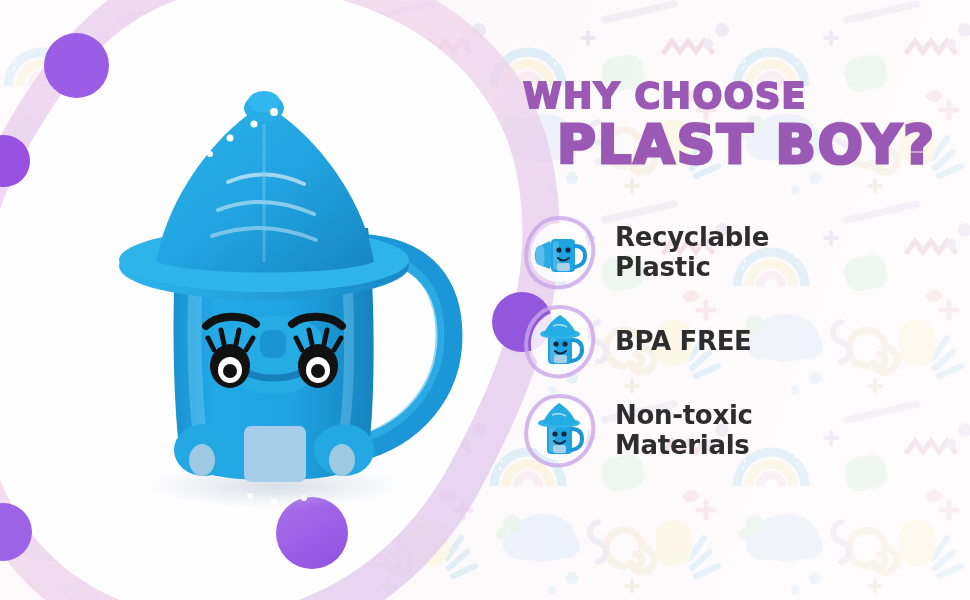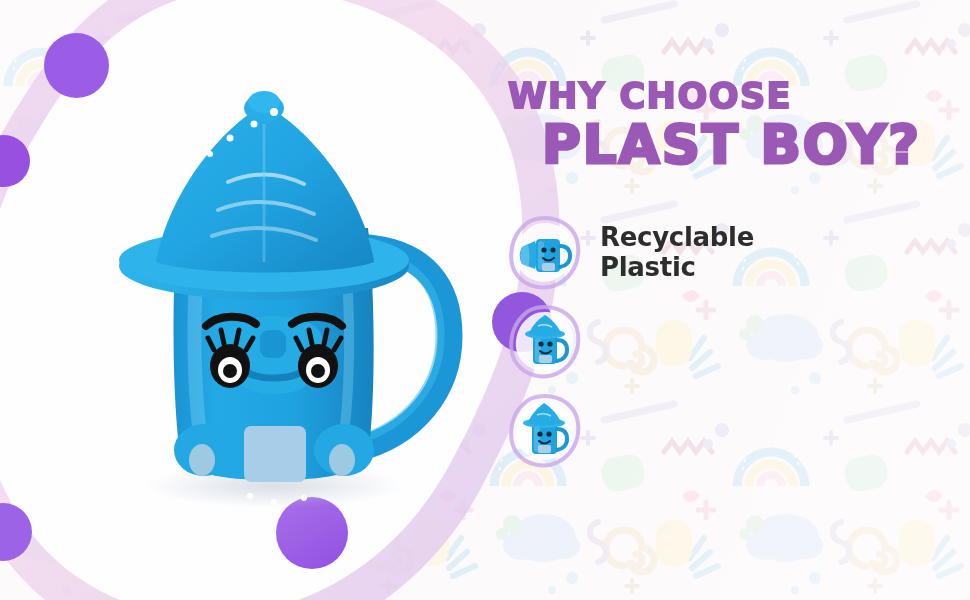--- a/index.html
+++ b/index.html
@@ -32,21 +32,21 @@
   .dot-4{left:276px;top:497px;width:72px;height:72px;
          background:linear-gradient(150deg,#a970ea 0%,#9150e2 100%);}
   .dot-5{left:-26px;top:503px;width:58px;height:58px;background:#9d63e6;}
   .ring-1{left:233px;top:480px;width:24px;height:24px;border:3px solid #ffffff;background:transparent;}
 
   
   .product{position:absolute;left:78px;top:78px;width:390px;height:440px;}
   .product svg{width:100%;height:100%;display:block;}
 
   
-  .content{position:absolute;left:508px;top:80px;width:430px;height:430px;}
+  .content{position:absolute;left:523px;top:80px;width:430px;height:430px;}
 
   .headline{margin:0;padding:0;line-height:.95;}
   .headline .l1,.headline .l2{
     display:block;
     font-family:"DejaVu Sans",sans-serif;
     font-weight:700;
     color:#9b59b6;
     letter-spacing:1.5px;
     -webkit-text-stroke:2px #9b59b6;
     text-transform:uppercase;
@@ -275,37 +275,40 @@
             <path d="M49 36 C57 36 59 41 59 46 C59 52 55 56 49 57" fill="none" stroke="#1b96d6" stroke-width="4" stroke-linecap="round"></path>
             <ellipse cx="37" cy="30" rx="20" ry="5" fill="#2eb4eb"></ellipse>
             <path d="M37 11 C44 15 51 23 53 30 C48 33 26 33 21 30 C23 23 30 15 37 11 Z" fill="#26ace5"></path>
             <path d="M30 22 q7 -3 14 1" fill="none" stroke="#cfe9f7" stroke-width="1.6" opacity=".8"></path>
             <circle cx="33" cy="40" r="2.6" fill="#0d2b3c"></circle>
             <circle cx="42" cy="40" r="2.6" fill="#0d2b3c"></circle>
             <path d="M32 47 q5 5 11 0" fill="none" stroke="#0d2b3c" stroke-width="2" stroke-linecap="round"></path>
             <rect x="31" y="51" width="13" height="8" rx="2" fill="#a9cfe9"></rect>
           </svg>
         </span>
+        <span class="flabel">BPA FREE</span>
       </div>
 
       <div class="feature">
         <span class="fthumb">
           <svg viewBox="0 0 74 76" xmlns="http://www.w3.org/2000/svg">
             <path d="M37 3 C53 3 68 13 70 30 C72 47 64 62 50 69 C36 76 18 72 9 60 C0 48 2 28 11 16 C19 6 26 3 37 3 Z" fill="none" stroke="#c9a6e8" stroke-width="4" opacity=".8"></path>
             <path d="M37 8 C51 8 64 17 65 31 C67 46 60 58 48 64 C36 70 21 66 13 56 C5 46 7 29 15 19 C22 11 28 8 37 8 Z" fill="#ffffff" opacity=".85"></path>
             <rect x="24" y="30" width="25" height="31" rx="4" fill="#1fa2e0"></rect>
             <rect x="26" y="32" width="6" height="27" rx="3" fill="#6ec9ef" opacity=".5"></rect>
             <path d="M49 36 C57 36 59 41 59 46 C59 52 55 56 49 57" fill="none" stroke="#1b96d6" stroke-width="4" stroke-linecap="round"></path>
             <ellipse cx="36" cy="30" rx="21" ry="5" fill="#2eb4eb"></ellipse>
             <path d="M36 10 C44 15 51 23 53 30 C47 33 25 33 20 30 C22 23 29 15 36 10 Z" fill="#26ace5"></path>
             <path d="M29 22 q7 -3 14 1" fill="none" stroke="#cfe9f7" stroke-width="1.6" opacity=".8"></path>
             <circle cx="32" cy="41" r="2.6" fill="#0d2b3c"></circle>
             <circle cx="41" cy="41" r="2.6" fill="#0d2b3c"></circle>
             <path d="M31 48 q5 5 11 0" fill="none" stroke="#0d2b3c" stroke-width="2" stroke-linecap="round"></path>
             <rect x="30" y="52" width="13" height="8" rx="2" fill="#a9cfe9"></rect>
           </svg>
         </span>
+        <span class="flabel">Non-toxic
+Materials</span>
       </div>
 
     </div>
   </div>
 
 </div>
 
 </body></html>

